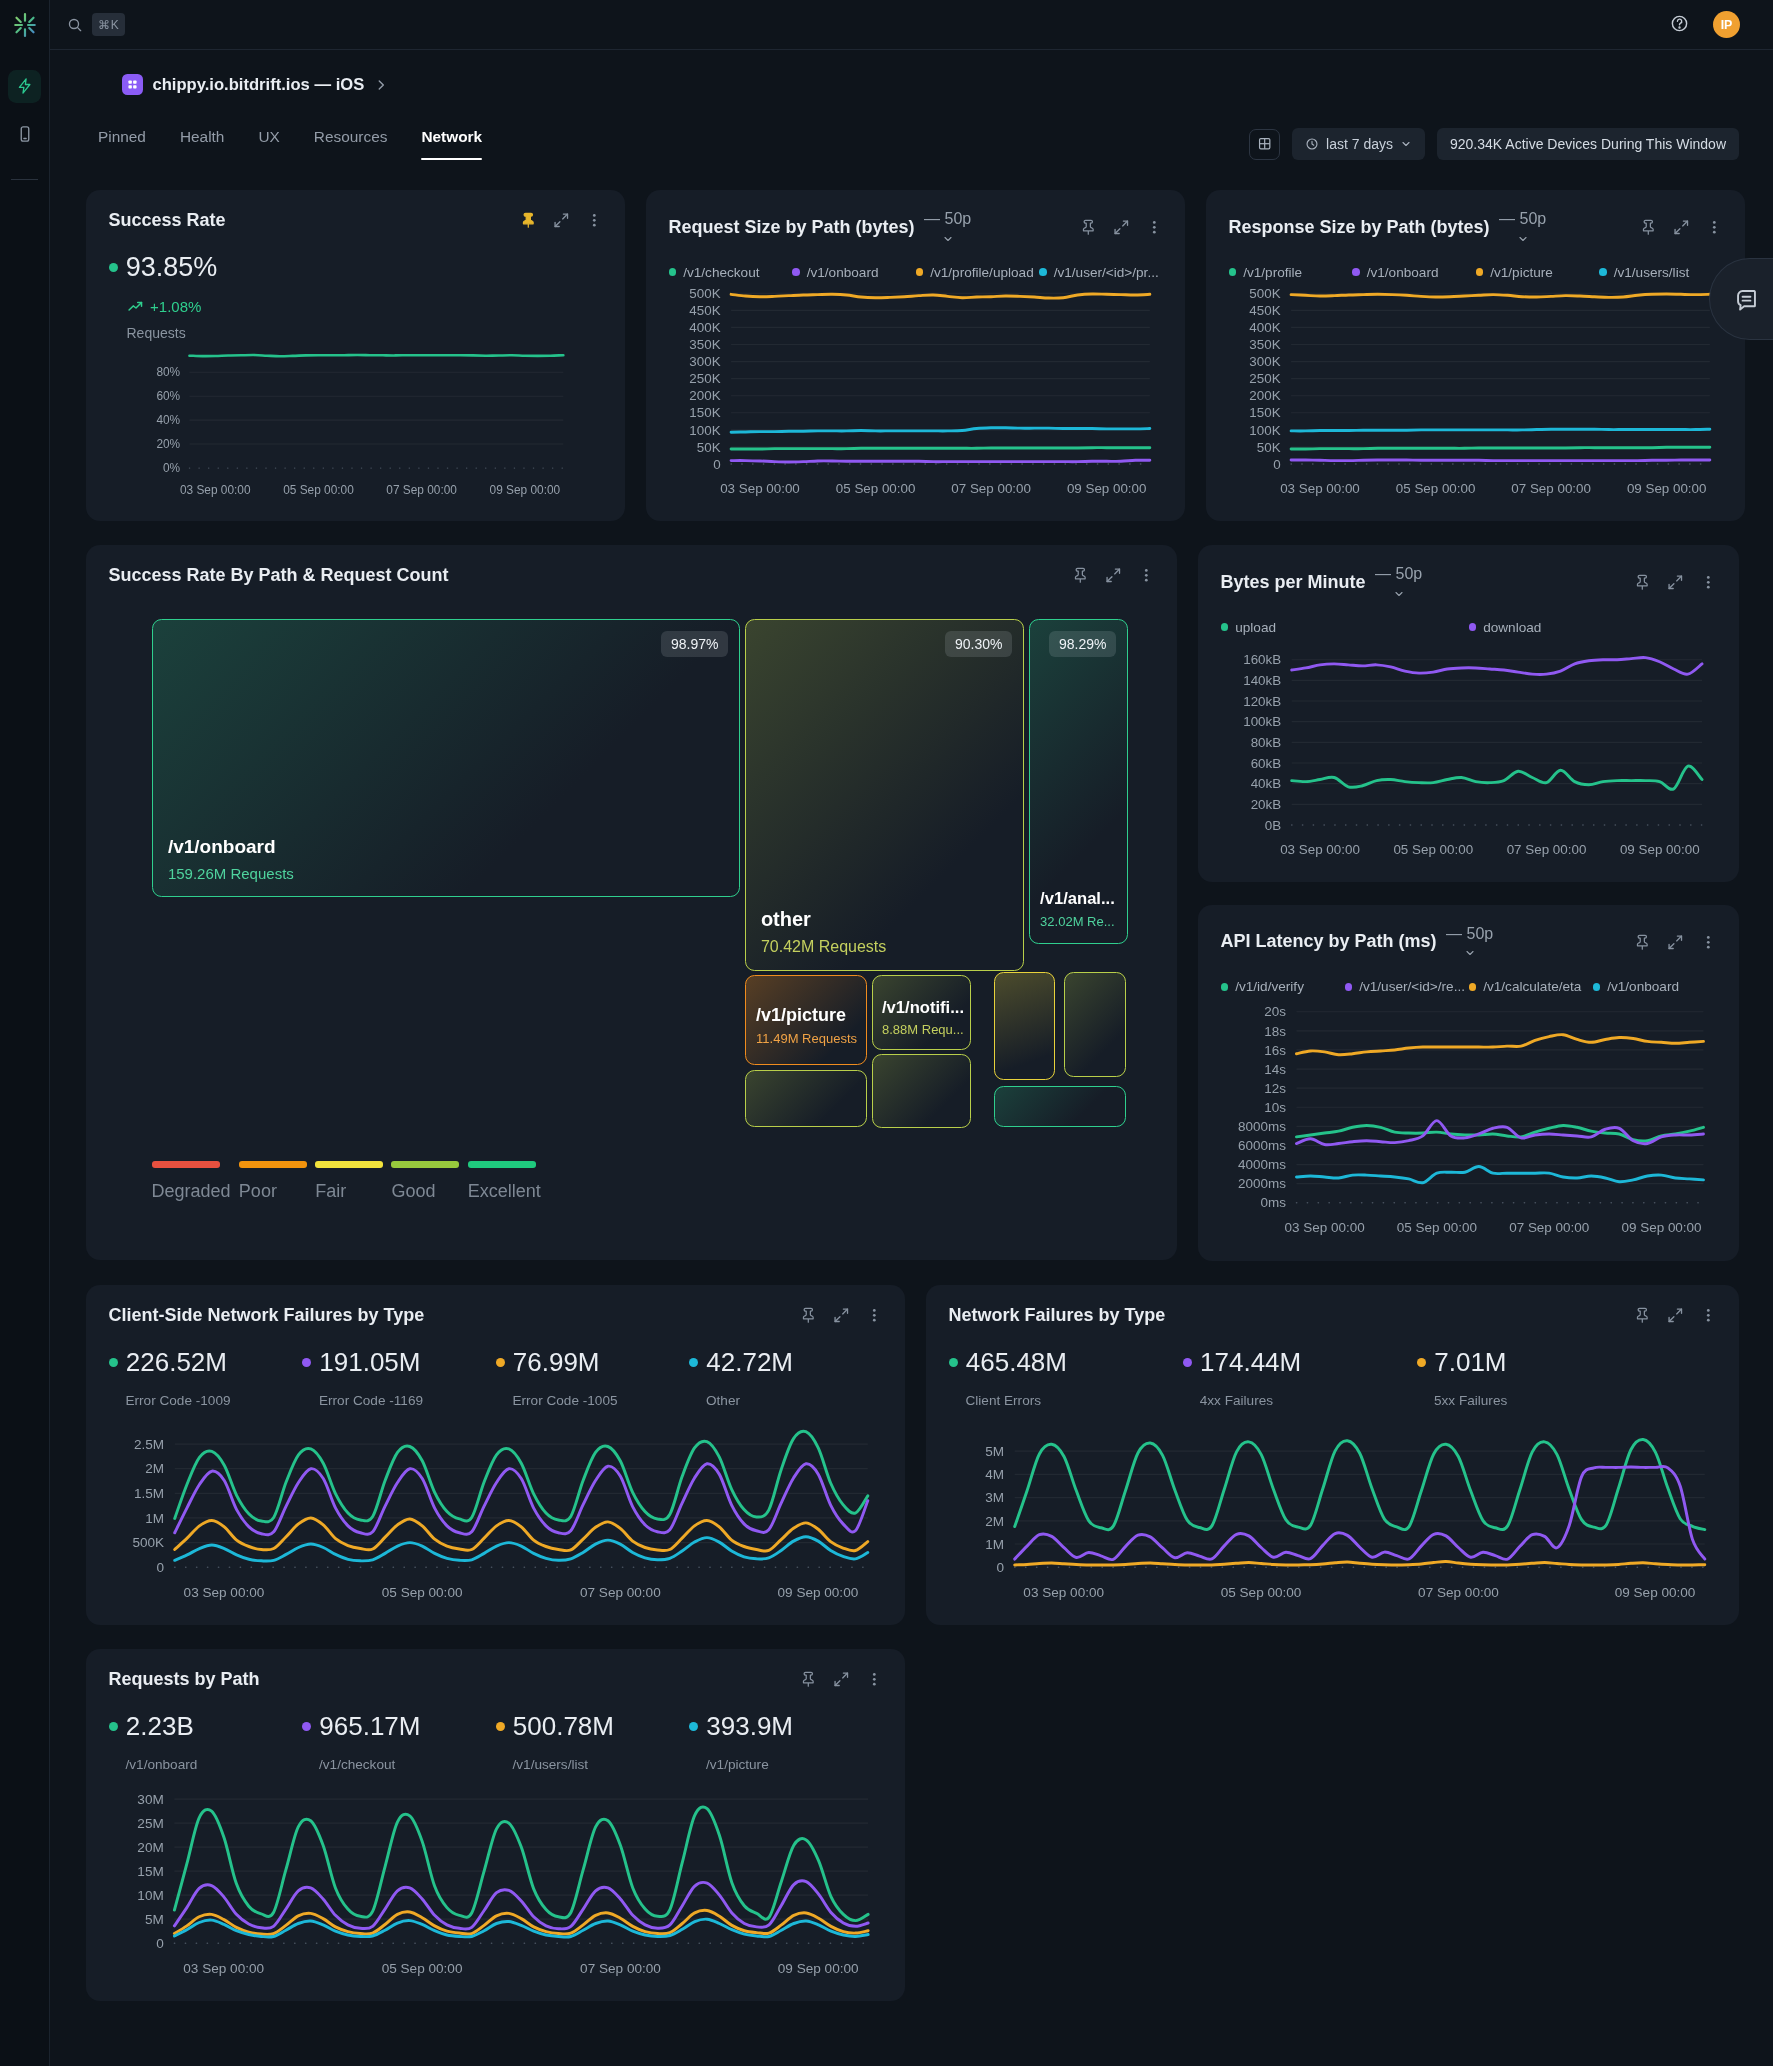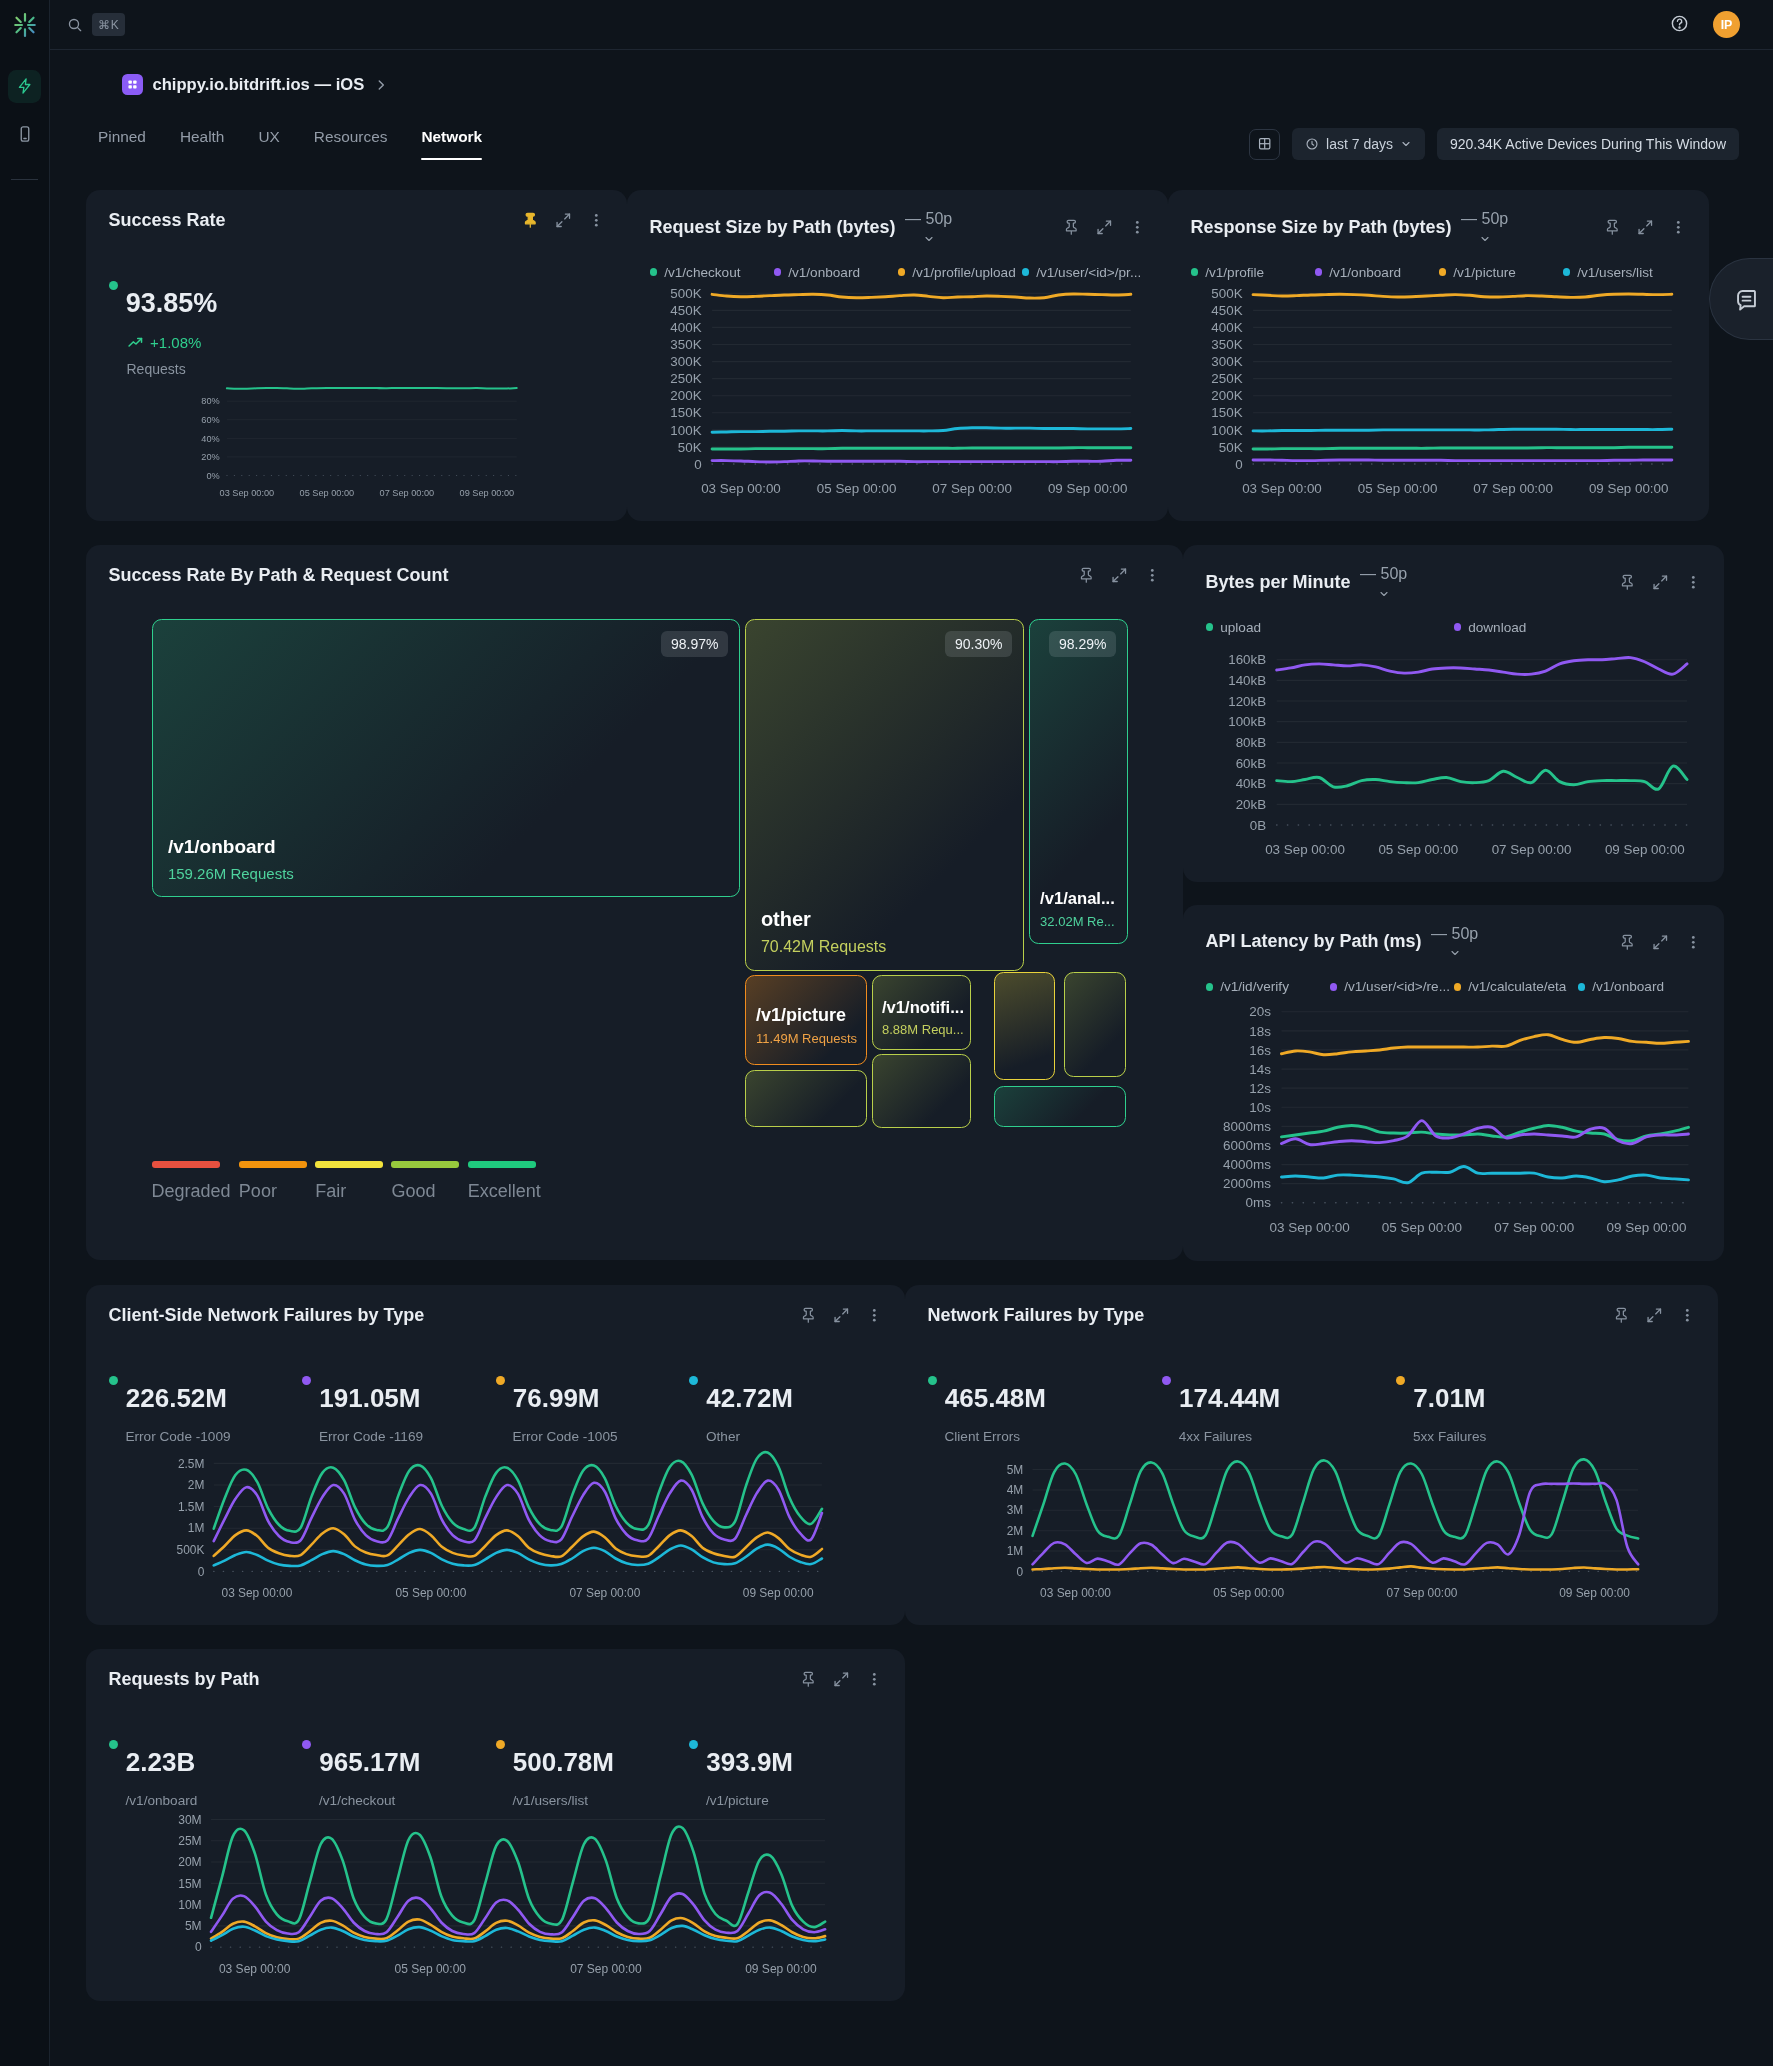--- a/index.html
+++ b/index.html
@@ -41,39 +41,39 @@
   .tab-actions { margin-left:auto; display:flex; align-items:center; gap:12px; }
   .iconbtn { width:31px; height:31px; border:1.2px solid #2c3542; border-radius:7px; display:flex; align-items:center; justify-content:center; color:#aab3bf; cursor:pointer; }
   .iconbtn svg { width:15.4px; height:15.4px; }
   .pill { background:#1c242e; border-radius:6px; padding:7.7px 13px; font-size:14px; color:#c8d0da; display:flex; align-items:center; gap:7px; cursor:pointer; }
   .pill svg { width:14px; height:14px; color:#aab3bf; }
   .pill .chevd { width:12px; height:12px; }
   .pill.devices { color:#d5dce4; cursor:default; }
 
   
   .rows { margin-top:30px; display:flex; flex-direction:column; gap:24px; }
-  .row { display:flex; }
+  .row { display:flex; gap:21px; }
   .card { background:#161d27; border-radius:14px; padding:20px 22.5px; display:flex; flex-direction:column; }
   .card-head { display:flex; align-items:center; }
   .card-title { font-size:18px; font-weight:700; }
   .pctl { margin-left:9.5px; font-size:16px; color:#97a1ac; display:flex; align-items:center; gap:4.7px; cursor:pointer;flex-direction:column; }
   .pctl svg { width:12px; height:12px; }
   .head-icons { margin-left:auto; display:flex; align-items:center; gap:16.6px; color:#8792a0; }
   .head-icons svg { width:16.6px; height:16.6px; cursor:pointer; }
   .head-icons .pinned { color:#e7b62c; }
 
   .legend { display:flex; margin-top:20px; }
   .leg { display:flex; align-items:center; gap:7px; font-size:13.6px; color:#a6afba; width:25%; }
   .legend.two .leg { width:50%; }
   .dot { width:7.7px; height:7.7px; border-radius:50%; flex-shrink:0; display:inline-block; }
   .dgreen{background:#25c28b;} .dpurple{background:#9059f2;} .dyellow{background:#efa926;} .dcyan{background:#1db8d8;}
 
   .stat-value-row { display:flex; align-items:center; gap:8.3px; }
   .stat-dot { width:9px; height:9px; border-radius:50%; }
-  .stat-value { font-size:27px; font-weight:700;margin-top:36px; }
+  .stat-value { font-size:27px; font-weight:400; }
   .stat-sub { margin:15.4px 0 0 17px; font-size:13.6px; color:#8a94a0; }
   .stats { display:flex; margin-top:21px; }
   .stats .stat { width:25%; }
   .stats.three .stat { width:30.5%; }
   .stats .stat-value { font-size:26px; }
 
   .sr-trend { margin:15.4px 0 0 18px; display:flex; align-items:center; gap:7px; font-size:15px; color:#2fcf8e; }
   .sr-trend svg { width:16.6px; height:16.6px; }
   .sr-req { margin:9.5px 0 0 18px; font-size:14px; color:#8a94a0; }
 

